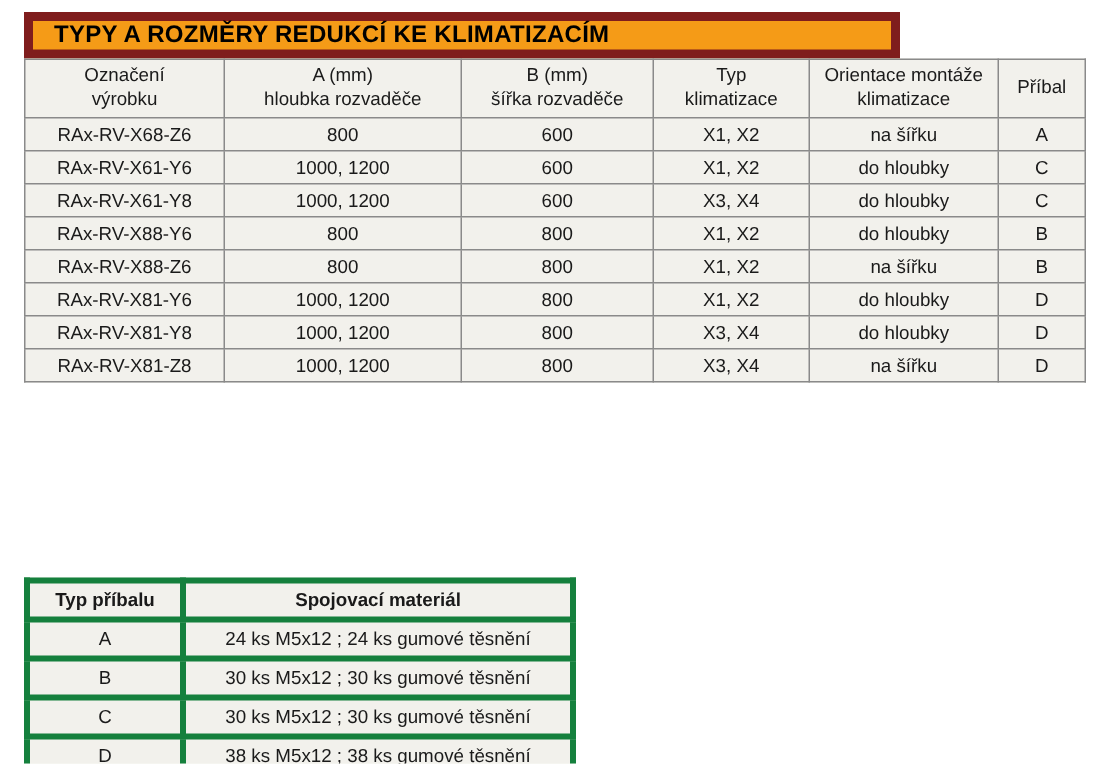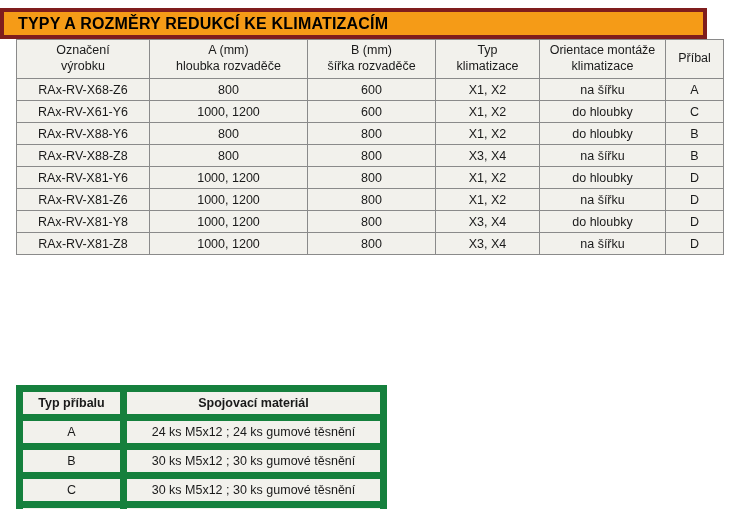--- a/index.html
+++ b/index.html
@@ -16,26 +16,26 @@
   }
   .page {
     position: relative;
     width: 739px;
     height: 509px;
     box-sizing: border-box;
   }
   
   .title-bar {
     position: absolute;
-    left: 0;
+    left: 16px;
     top: 8px;
-    width: 707px;
+    width: 584px;
     height: 31px;
     background: #f59b17;
-    border: 4px solid #7f1d1d;
+    border: 6px solid #7f1d1d;
     box-sizing: border-box;
     display: flex;
     align-items: center;
   }
   .title-text {
     font-size: 16px;
     font-weight: bold;
     letter-spacing: 0.2px;
     padding-left: 14px;
     color: #000;
@@ -76,21 +76,21 @@
   table.second {
     position: absolute;
     left: 16px;
     top: 385px;
     width: 364px;
     border-collapse: collapse;
     table-layout: fixed;
     background: #f2f1ec;
   }
   table.second th, table.second td {
-    border: 7px solid #15803d;
+    border: 4px solid #15803d;
     font-size: 12.5px;
     text-align: center;
     vertical-align: middle;
     padding: 0;
     color: #1a1a1a;
     background: #f2f1ec;
   }
   table.second thead th {
     height: 22px;
     font-weight: bold;
@@ -155,49 +155,49 @@
       </tr>
       <tr>
         <td>RAx-RV-X61-Y6</td>
         <td>1000, 1200</td>
         <td>600</td>
         <td>X1, X2</td>
         <td>do hloubky</td>
         <td>C</td>
       </tr>
       <tr>
+        <td>RAx-RV-X61-Y8</td>
+        <td>1000, 1200</td>
+        <td>600</td>
+        <td>X3, X4</td>
+        <td>do hloubky</td>
+        <td>C</td>
+      </tr>
+      <tr>
         <td>RAx-RV-X88-Y6</td>
         <td>800</td>
         <td>800</td>
         <td>X1, X2</td>
         <td>do hloubky</td>
         <td>B</td>
       </tr>
       <tr>
-        <td>RAx-RV-X88-Z8</td>
-        <td>800</td>
-        <td>800</td>
-        <td>X3, X4</td>
+        <td>RAx-RV-X88-Z6</td>
+        <td>800</td>
+        <td>800</td>
+        <td>X1, X2</td>
         <td>na šířku</td>
         <td>B</td>
       </tr>
       <tr>
         <td>RAx-RV-X81-Y6</td>
         <td>1000, 1200</td>
         <td>800</td>
         <td>X1, X2</td>
         <td>do hloubky</td>
-        <td>D</td>
-      </tr>
-      <tr>
-        <td>RAx-RV-X81-Z6</td>
-        <td>1000, 1200</td>
-        <td>800</td>
-        <td>X1, X2</td>
-        <td>na šířku</td>
         <td>D</td>
       </tr>
       <tr>
         <td>RAx-RV-X81-Y8</td>
         <td>1000, 1200</td>
         <td>800</td>
         <td>X3, X4</td>
         <td>do hloubky</td>
         <td>D</td>
       </tr>

